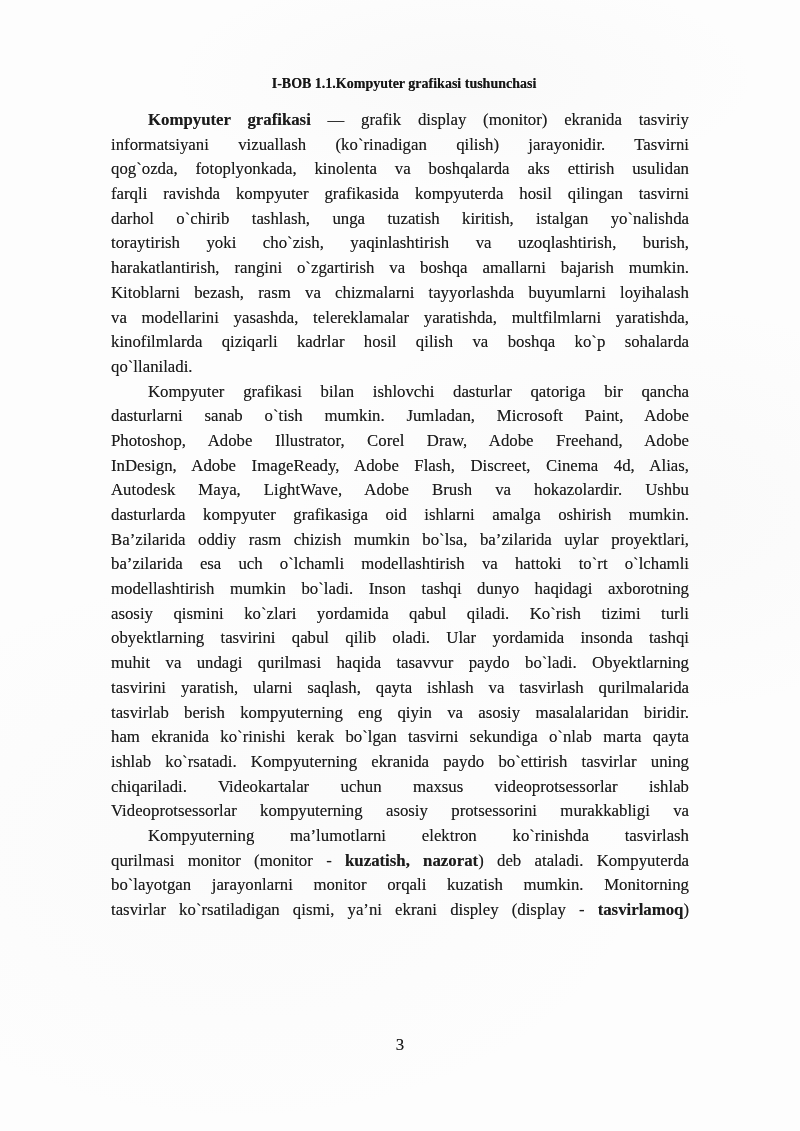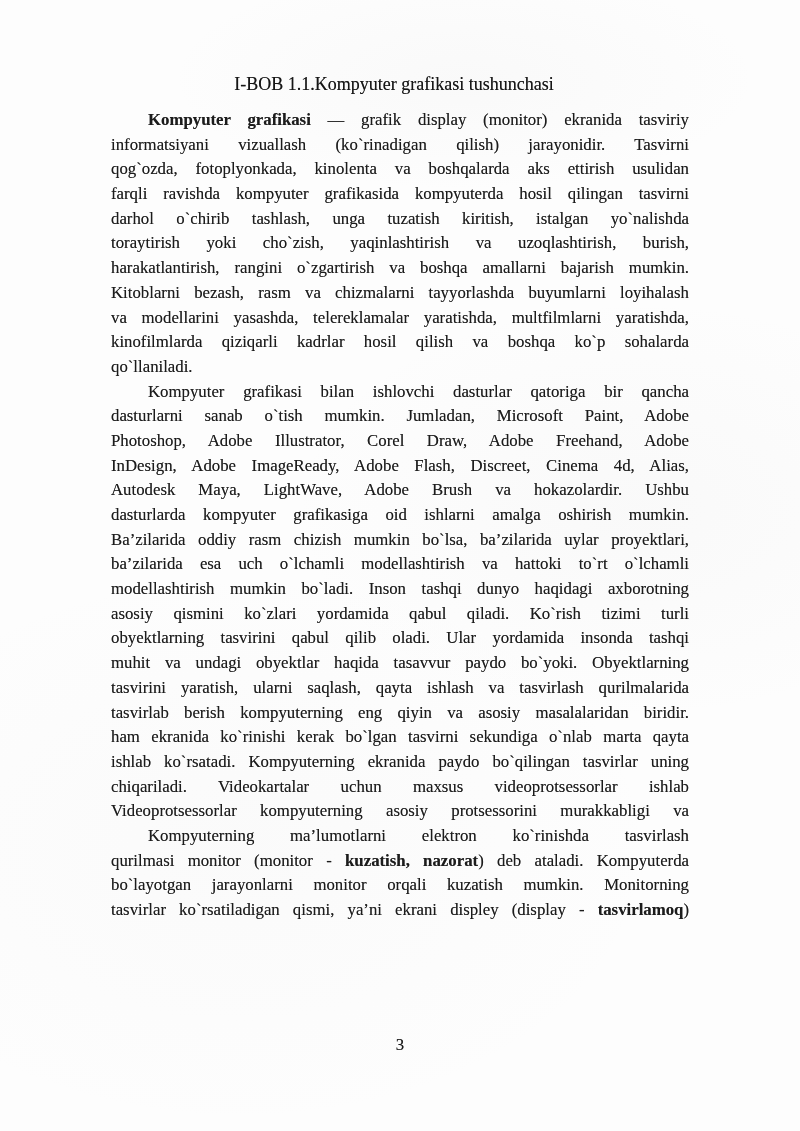--- a/index.html
+++ b/index.html
@@ -13,27 +13,27 @@
       radial-gradient(ellipse 420px 160px at 58% 7%, rgba(190,190,190,0.06), rgba(255,255,255,0) 70%),
       radial-gradient(ellipse 500px 300px at 80% 45%, rgba(180,180,180,0.05), rgba(255,255,255,0) 70%),
       radial-gradient(ellipse 600px 400px at 30% 75%, rgba(185,185,185,0.04), rgba(255,255,255,0) 70%),
       #fdfdfd;
     overflow: hidden;
     font-family: "Liberation Serif", "DejaVu Serif", serif;
     color: #1c1c1c;
   }
   .doc-title {
     position: absolute;
-    left: 105px;
+    left: 115px;
     width: 578px;
     top: 71px;
     height: 26px;
     line-height: 26px;
-    font-size: 18px;
-    font-weight: normal;
+    font-size: 14px;
+    font-weight: bold;
     text-align: center;
     color: #161616;
     text-shadow: 0 0 0.3px rgba(10,10,10,0.55);
   }
   .doc-body {
     position: absolute;
     left: 111px;
     width: 578px;
     top: 108px;
     font-size: 16.8px;
@@ -87,25 +87,25 @@
         <div class="line aj"><span class="r">dasturlarni sanab o`tish mumkin. Jumladan, Microsoft Paint, Adobe</span></div>
         <div class="line aj"><span class="r">Photoshop, Adobe Illustrator, Corel Draw, Adobe Freehand, Adobe</span></div>
         <div class="line aj"><span class="r">InDesign, Adobe ImageReady, Adobe Flash, Discreet, Cinema 4d, Alias,</span></div>
         <div class="line aj"><span class="r">Autodesk Maya, LightWave, Adobe Brush va hokazolardir. Ushbu</span></div>
         <div class="line aj"><span class="r">dasturlarda kompyuter grafikasiga oid ishlarni amalga oshirish mumkin.</span></div>
         <div class="line aj"><span class="r">Ba’zilarida oddiy rasm chizish mumkin bo`lsa, ba’zilarida uylar proyektlari,</span></div>
         <div class="line aj"><span class="r">ba’zilarida esa uch o`lchamli modellashtirish va hattoki to`rt o`lchamli</span></div>
         <div class="line aj"><span class="r">modellashtirish mumkin bo`ladi. Inson tashqi dunyo haqidagi axborotning</span></div>
         <div class="line aj"><span class="r">asosiy qismini ko`zlari yordamida qabul qiladi. Ko`rish tizimi turli</span></div>
         <div class="line aj"><span class="r">obyektlarning tasvirini qabul qilib oladi. Ular yordamida insonda tashqi</span></div>
-        <div class="line aj"><span class="r">muhit va undagi obyektlar haqida tasavvur paydo bo`yoki. Obyektlarning</span></div>
+        <div class="line aj"><span class="r">muhit va undagi qurilmasi haqida tasavvur paydo bo`ladi. Obyektlarning</span></div>
         <div class="line aj"><span class="r">tasvirini yaratish, ularni saqlash, qayta ishlash va tasvirlash qurilmalarida</span></div>
         <div class="line aj"><span class="r">tasvirlab berish kompyuterning eng qiyin va asosiy masalalaridan biridir.</span></div>
         <div class="line aj"><span class="r">ham ekranida ko`rinishi kerak bo`lgan tasvirni sekundiga o`nlab marta qayta</span></div>
-        <div class="line aj"><span class="r">ishlab ko`rsatadi. Kompyuterning ekranida paydo bo`qilingan tasvirlar uning</span></div>
+        <div class="line aj"><span class="r">ishlab ko`rsatadi. Kompyuterning ekranida paydo bo`ettirish tasvirlar uning</span></div>
         <div class="line aj"><span class="r">chiqariladi. Videokartalar uchun maxsus videoprotsessorlar ishlab</span></div>
       </div>
       <div>
         <div class="line aj"><span class="r">Videoprotsessorlar kompyuterning asosiy protsessorini murakkabligi va</span></div>
       </div>
       <div>
         <div class="line aj ind"><span class="r">Kompyuterning ma’lumotlarni elektron ko`rinishda tasvirlash</span></div>
         <div class="line aj"><span class="r">qurilmasi monitor (monitor - </span><span class="b">kuzatish, nazorat</span><span class="r">) deb ataladi. Kompyuterda</span></div>
         <div class="line aj"><span class="r">bo`layotgan jarayonlarni monitor orqali kuzatish mumkin. Monitorning</span></div>
         <div class="line aj"><span class="r">tasvirlar ko`rsatiladigan qismi, ya’ni ekrani displey (display - </span><span class="b">tasvirlamoq</span><span class="r">)</span></div>

